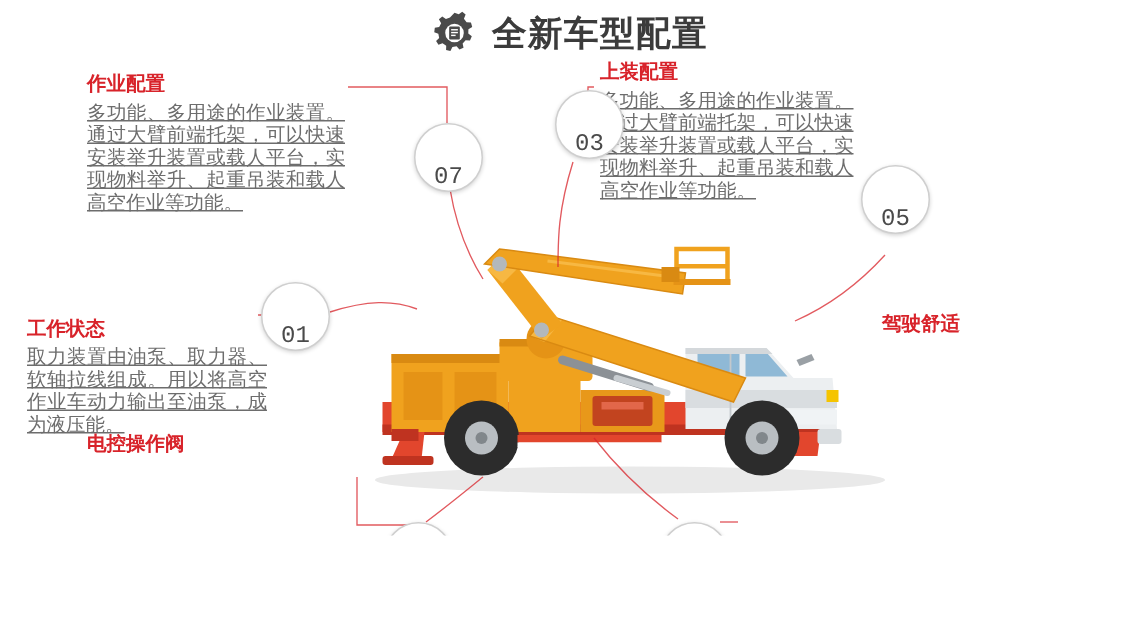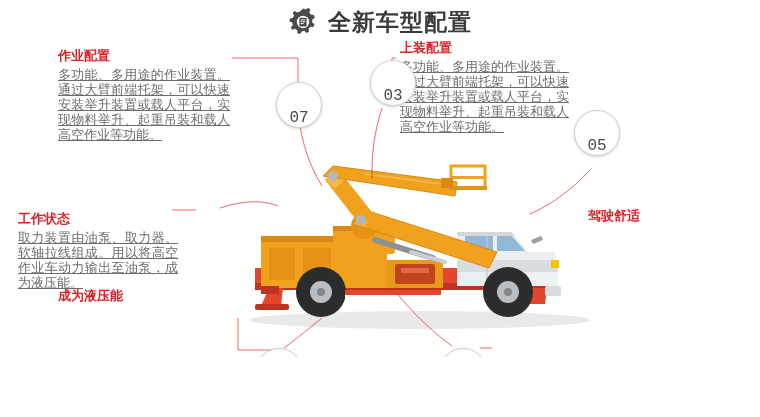--- a/index.html
+++ b/index.html
@@ -225,20 +225,23 @@
 
       <rect x="120" y="150" width="96" height="5" fill="#e2462d"></rect>
       <rect x="120" y="155" width="96" height="3" fill="#ffffff"></rect>
     </svg>
   </div>
 
   <div class="callout" style="left:18px; top:168px; width:160px;margin-top:43px;">
     <div class="c-title">工作状态</div>
     <div class="c-body">取力装置由油泵、取力器、软轴拉线组成。用以将高空作业车动力输出至油泵，成为液压能。</div>
   </div>
+  <div class="numcircle" style="left:174px; top:188px;">
+    <span>01</span>
+  </div>
 
   <div class="callout" style="left:58px; top:48px; width:172px;">
     <div class="c-title">作业配置</div>
     <div class="c-body">多功能、多用途的作业装置。通过大臂前端托架，可以快速安装举升装置或载人平台，实现物料举升、起重吊装和载人高空作业等功能。</div>
   </div>
   <div class="numcircle" style="left:276px; top:82px;">
     <span>07</span>
   </div>
 
   <div class="callout right" style="left:400px; top:40px; width:178px;">
@@ -250,21 +253,21 @@
   </div>
 
   <div class="callout right" style="left:588px; top:208px; width:152px;">
     <div class="c-title">驾驶舒适</div>
   </div>
   <div class="numcircle" style="left:574px; top:110px;">
     <span>05</span>
   </div>
 
   <div class="callout" style="left:58px; top:288px; width:176px;">
-    <div class="c-title">成为液压能</div>
+    <div class="c-title">电控操作阀</div>
   </div>
   <div class="numcircle" style="left:256px; top:348px;">
     <span>05</span>
   </div>
 
   <div class="numcircle" style="left:440px; top:348px;">
     <span>04</span>
   </div>
 
 </div>

